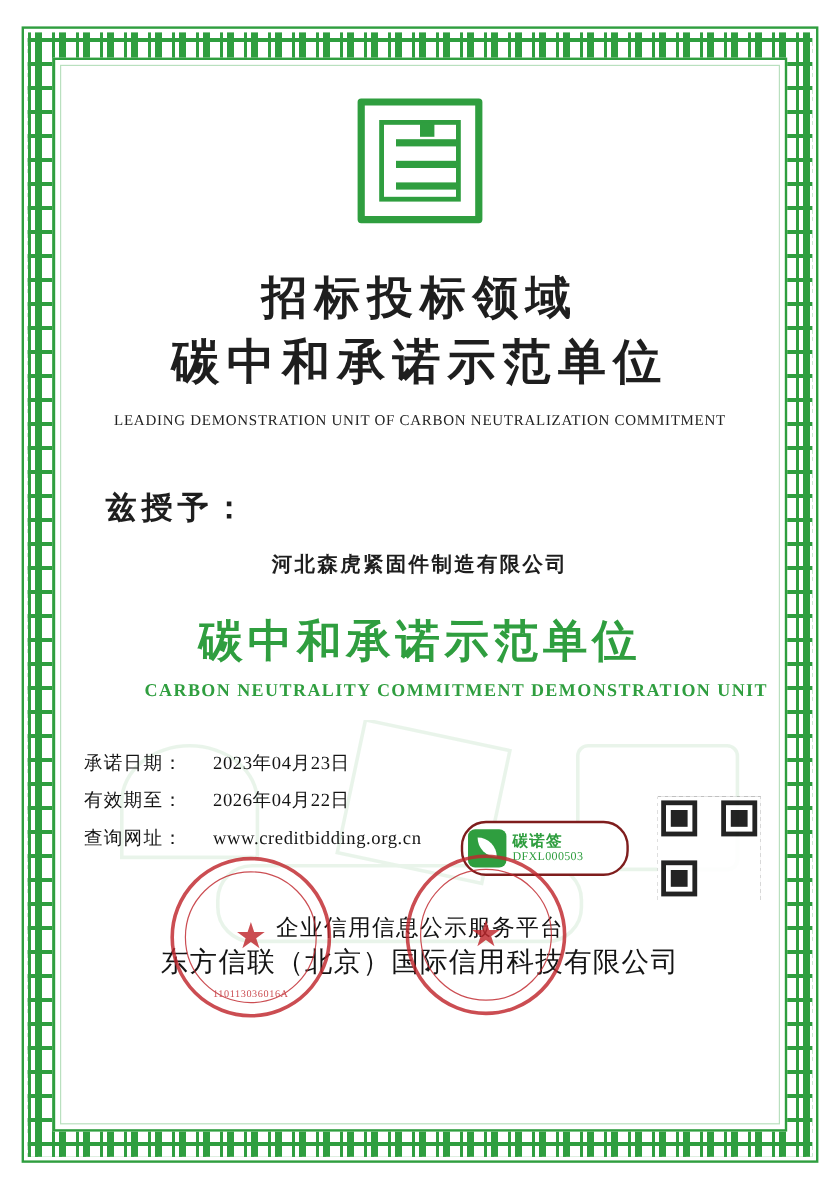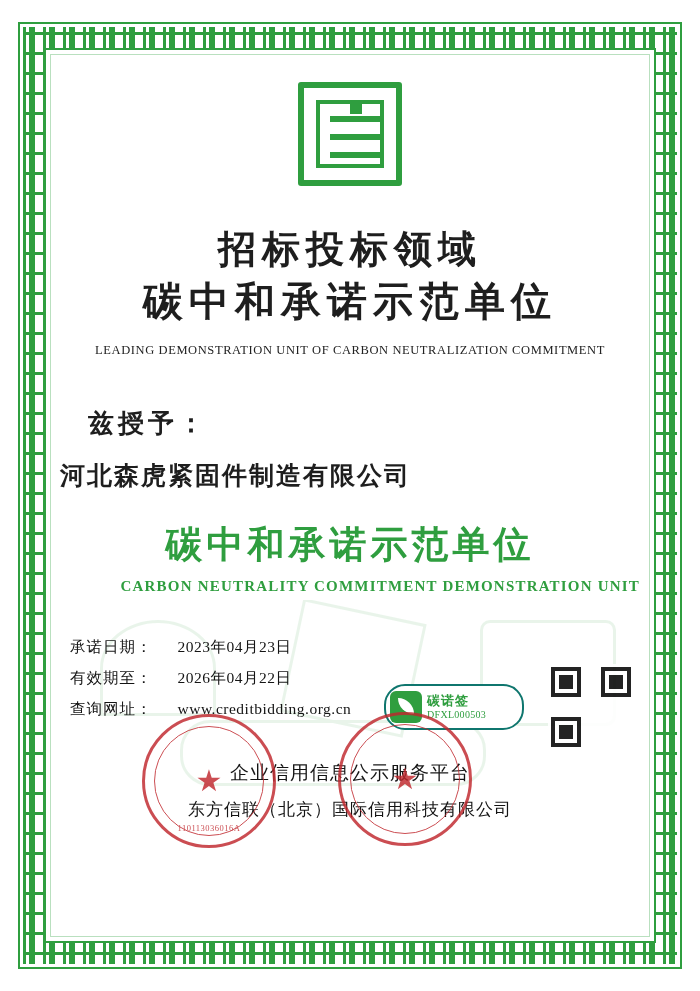--- a/index.html
+++ b/index.html
@@ -176,21 +176,22 @@
     margin-top: 48px;
     padding-left: 28px;
     font-size: 26px;
     font-weight: bold;
     color: #1e1e1e;
     letter-spacing: 4px;
   }
 
   .recipient {
     margin-top: 18px;
-    font-size: 25px;
+    text-align: center;
+    font-size: 17px;
     font-weight: bold;
     color: #1e1e1e;
     letter-spacing: 2px;
   }
 
   .honor-cn {
     margin-top: 28px;
     text-align: center;
     font-size: 37px;
     font-weight: bold;
@@ -225,21 +226,21 @@
     top: 600px;
     width: 250px;
     height: 92px;
   }
   .badge {
     position: absolute;
     left: 0;
     top: 20px;
     width: 136px;
     height: 42px;
-    border: 2px solid #0f766e;
+    border: 2px solid #7f1d1d;
     border-radius: 21px;
     background: #ffffff;
     display: flex;
     align-items: center;
     overflow: hidden;
     font-family: Liberation Serif, serif;
   }
   .badge-leaf {
     width: 32px;
     height: 32px;
@@ -353,22 +354,21 @@
     position: absolute;
     left: 0;
     right: 0;
     top: 760px;
     text-align: center;
     font-size: 19px;
     color: #141414;
     letter-spacing: 1px;
   }
   .issuer .line2 {
-    margin-top: 12px;
-    font-size: 17px;
+    font-size: 23px;
   }
 </style>
 </head>
 <body>
 
 <div class="certificate">
 
   <div class="border-outer"></div>
   <div class="border-band"></div>
   <div class="border-mask"></div>

